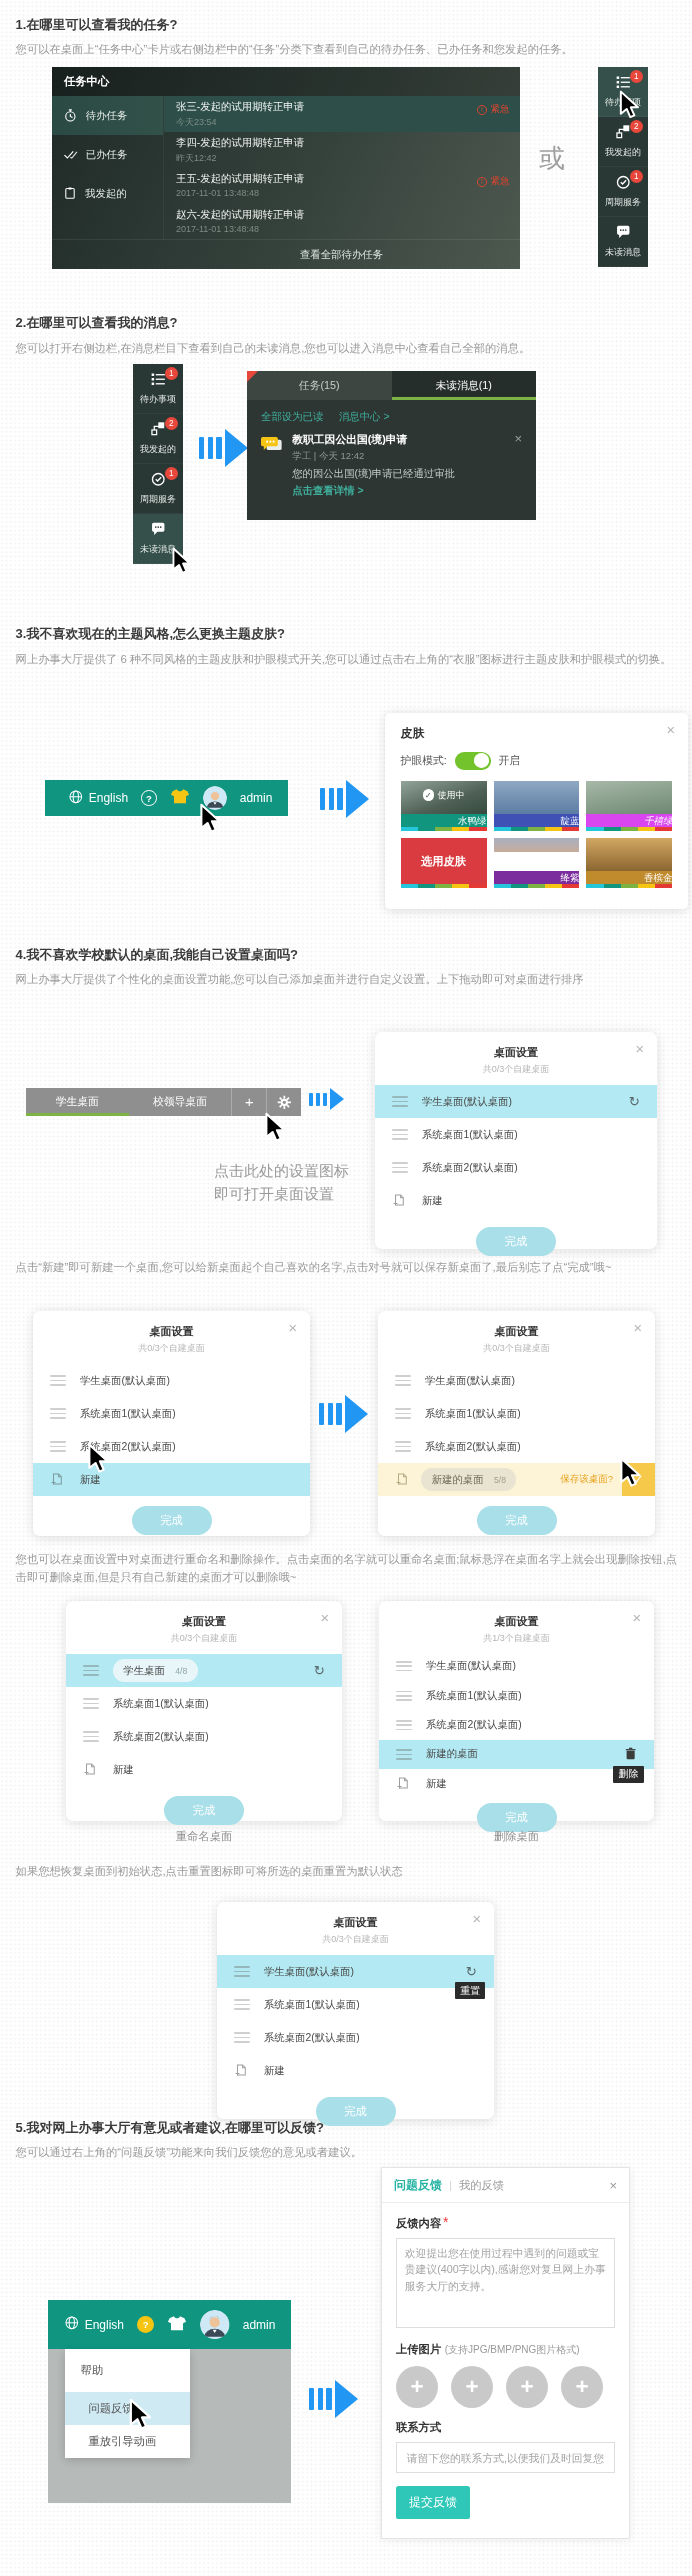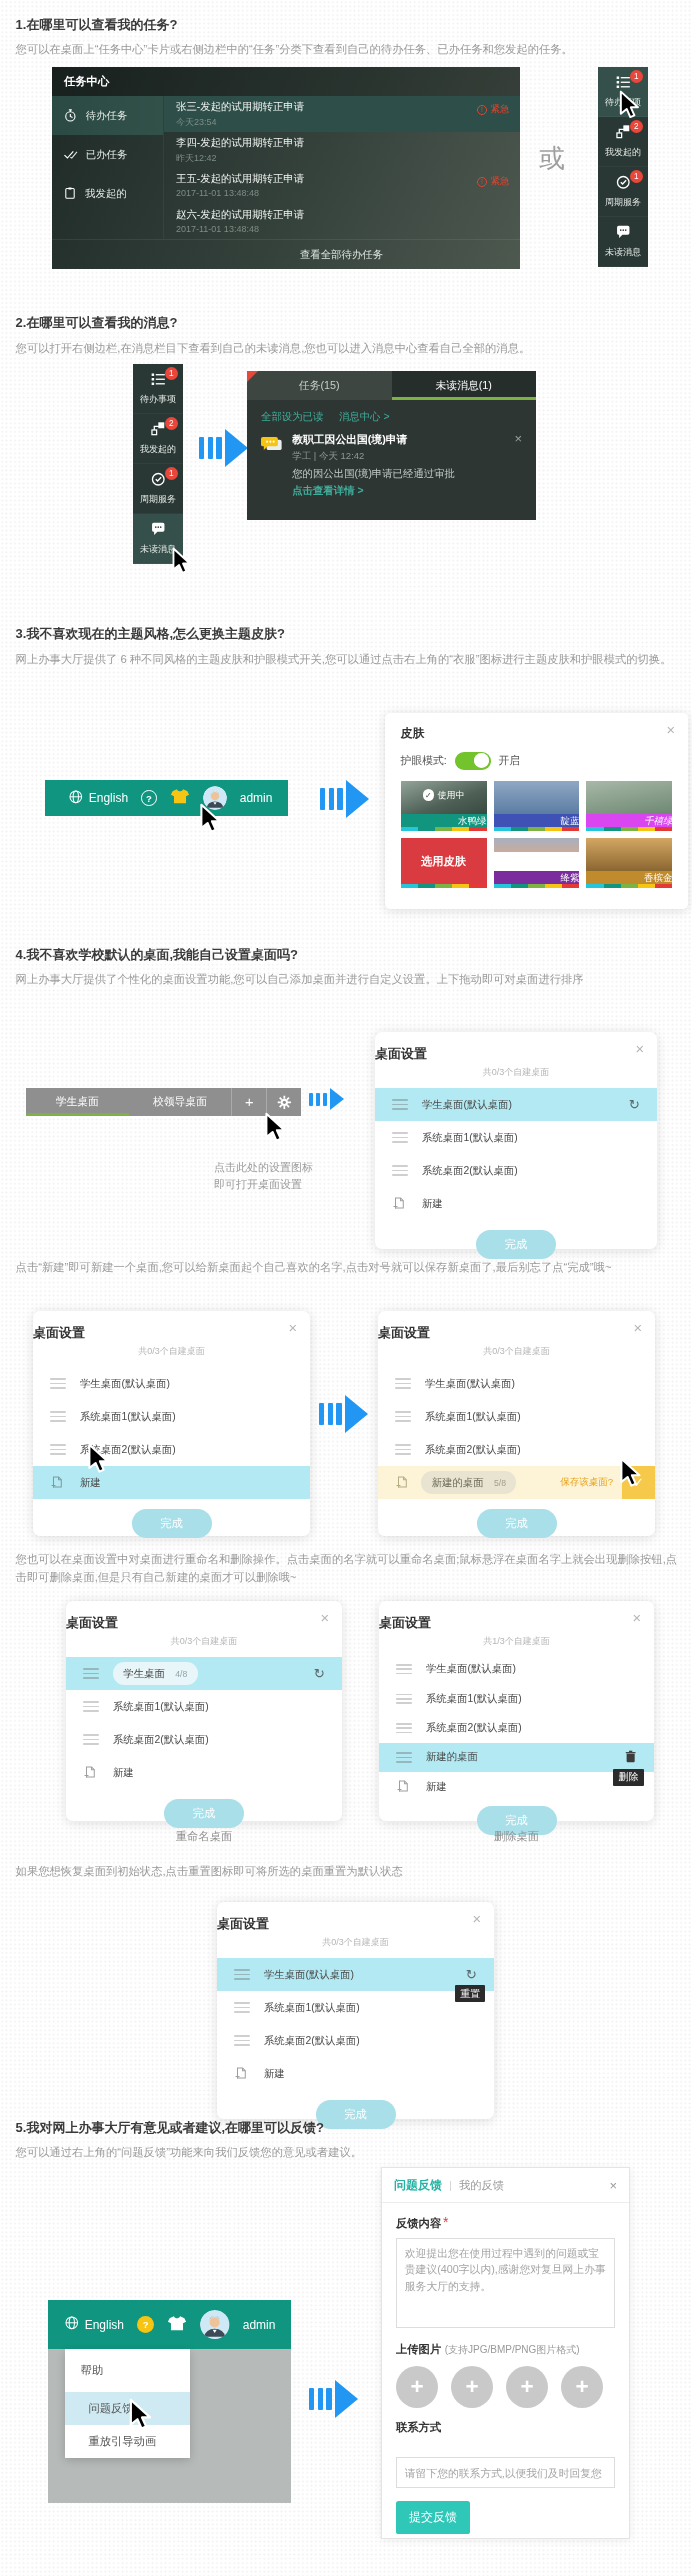--- a/index.html
+++ b/index.html
@@ -98,25 +98,25 @@
   .inuse i { width:11.3px; height:11.3px; border-radius:50%; background:#fff; color:#3c5248; font-size:7.8px; font-style:normal;
              display:flex; align-items:center; justify-content:center; }
   .tile.redtile { background:#d93b40; align-items:center; justify-content:center; }
   .redtile .rlab { flex:1; display:flex; align-items:center; justify-content:center; color:#fff; font-size:11.3px; font-weight:bold; width:100%; }
 
   
   .dtabs { left:26px; top:1088px; width:275px; height:28px; background:#8f8f8f; display:flex; color:#fff; font-size:10.8px; }
   .dtab { width:103px; text-align:center; line-height:27px; position:relative; }
   .dtab.active::after { content:""; position:absolute; left:0; right:0; bottom:0; height:2.6px; background:#7cb342; }
   .dtab-sm { width:35px; display:flex; align-items:center; justify-content:center; border-left:0.9px solid rgba(255,255,255,.25); font-size:14.7px; }
-  .tiptext { font-size:11px; color:#9a9a9a; line-height:1.55; }
+  .tiptext { font-size:15px; color:#9a9a9a; line-height:1.55; }
 
   
   .ddlg { position:absolute; background:#fff; border-radius:7px; box-shadow:0 1.7px 12px rgba(0,0,0,.13); }
-  .dtitle { font-size:13px; font-weight:bold; color:#333; padding-top:13px; }
+  .dtitle { text-align:center; font-size:11px; font-weight:bold; color:#333; padding-top:13px; }
   .dsub { text-align:center; font-size:9px; color:#b5b5b5; margin-top:2.6px; }
   .drows { margin-top:9.5px; }
   .drow { height:33px; display:flex; align-items:center; padding:0 17.3px; font-size:10.4px; color:#4a4a4a; position:relative; }
   .sm .drow { height:29.4px; }
   .drow.hl { background:#b2e9f2; }
   .drow.ylw { background:#fdf3d6; }
   .dh { width:15.6px; margin-right:14px; display:flex; flex-direction:column; gap:2.6px; }
   .dh i { display:block; height:1.7px; background:#cfcfcf; border-radius:0.9px; }
   .hl .dh i { background:#96b7bc; }
   .dref { position:absolute; right:17.3px; font-size:13px; color:#5a6a6e; }
@@ -152,21 +152,21 @@
   .fbody { padding:11.3px 14px; }
   .flabel { font-size:11.3px; font-weight:bold; color:#333; }
   .fstar { color:#e53935; margin-left:1.7px; }
   .fhint { font-size:10px; color:#9a9a9a; font-weight:normal; margin-left:3.5px; }
   .fta { width:100%; height:90px; border:0.9px solid #ddd; margin-top:7px; padding:6px 7.8px; font-size:10.8px;
          color:#666; resize:none; font-family:inherit; line-height:1.5; }
   .fta::placeholder, .fin::placeholder { color:#a5a5a5; }
   .fcircles { display:flex; gap:13px; margin:9.5px 0 12px; }
   .fcirc { width:42px; height:42px; border-radius:50%; background:#c9c9c9; color:#fff; font-size:22.5px; font-weight:bold;
            display:flex; align-items:center; justify-content:center; }
-  .fin { width:100%; height:31px; border:0.9px solid #ddd; margin-top:22px; padding:0 7.8px; font-size:10.8px; color:#666; font-family:Liberation Serif, serif; }
+  .fin { width:100%; height:31px; border:0.9px solid #ddd; margin-top:7px; padding:0 7.8px; font-size:10.8px; color:#666; font-family:Liberation Sans, sans-serif;text-align:center; }
   .fsubmit { margin-top:13px; width:74px; height:33px; background:#2fc7b7; color:#fff; font-size:12px; border:none;
              border-radius:2.6px; display:flex; align-items:center; justify-content:center; }
 </style>
 </head>
 <body>
 
 <div id="page">
 
   <div class="abs qtitle" style="left:15.6px;top:15.6px">1.在哪里可以查看我的任务?</div>
   <div class="abs desc" style="left:15.6px;top:40px">您可以在桌面上“任务中心”卡片或右侧边栏中的“任务”分类下查看到自己的待办任务、已办任务和您发起的任务。</div>

